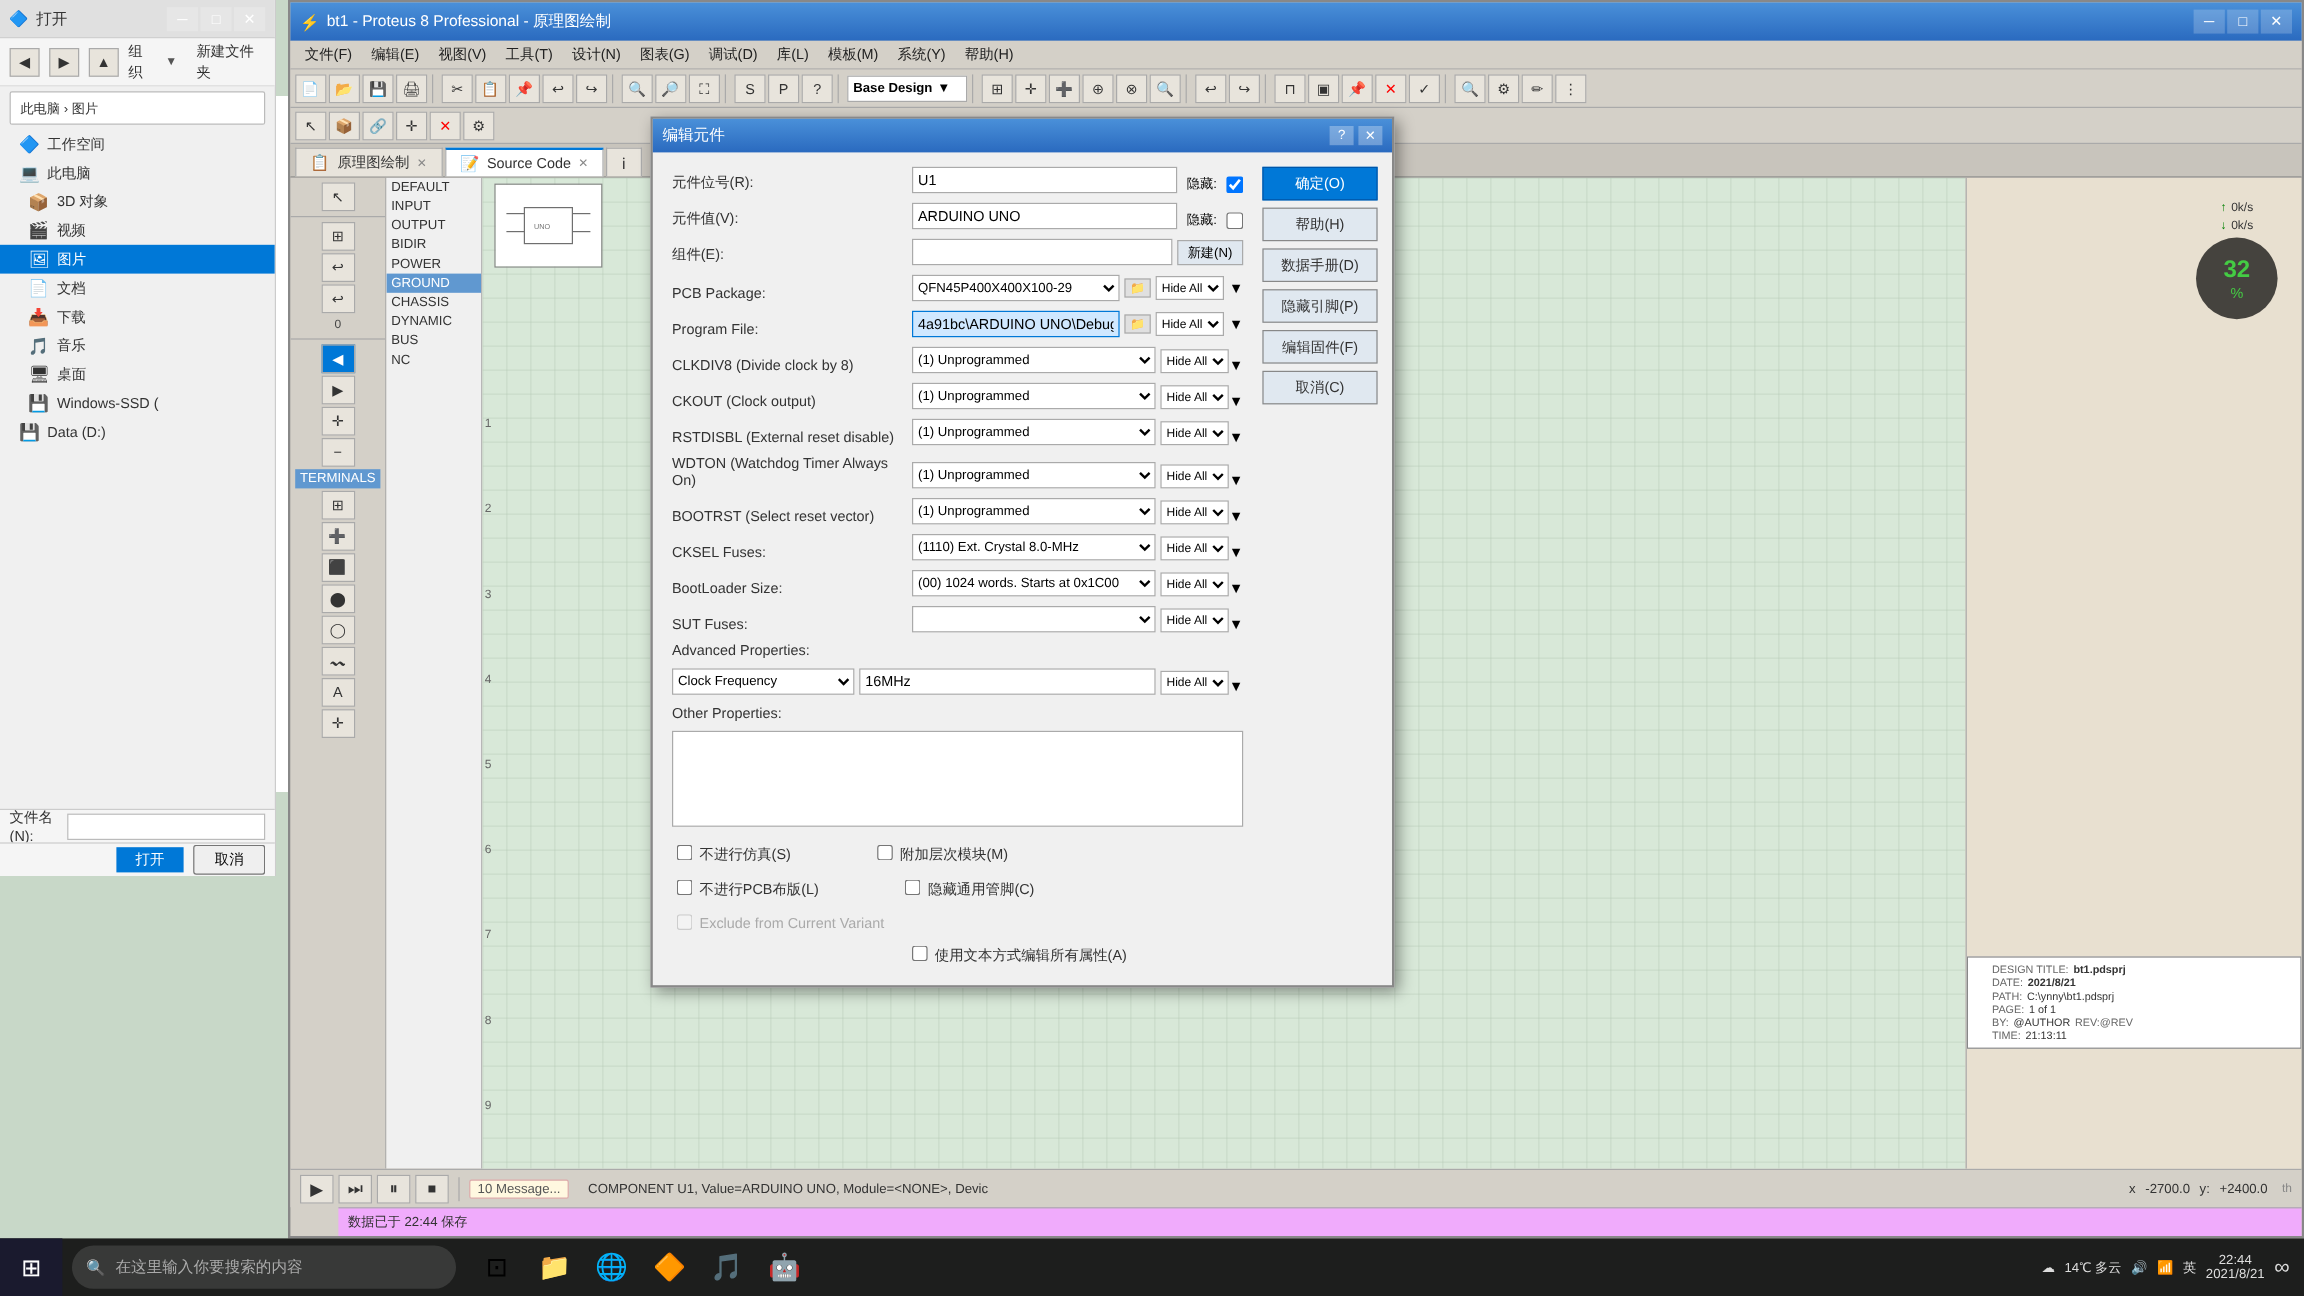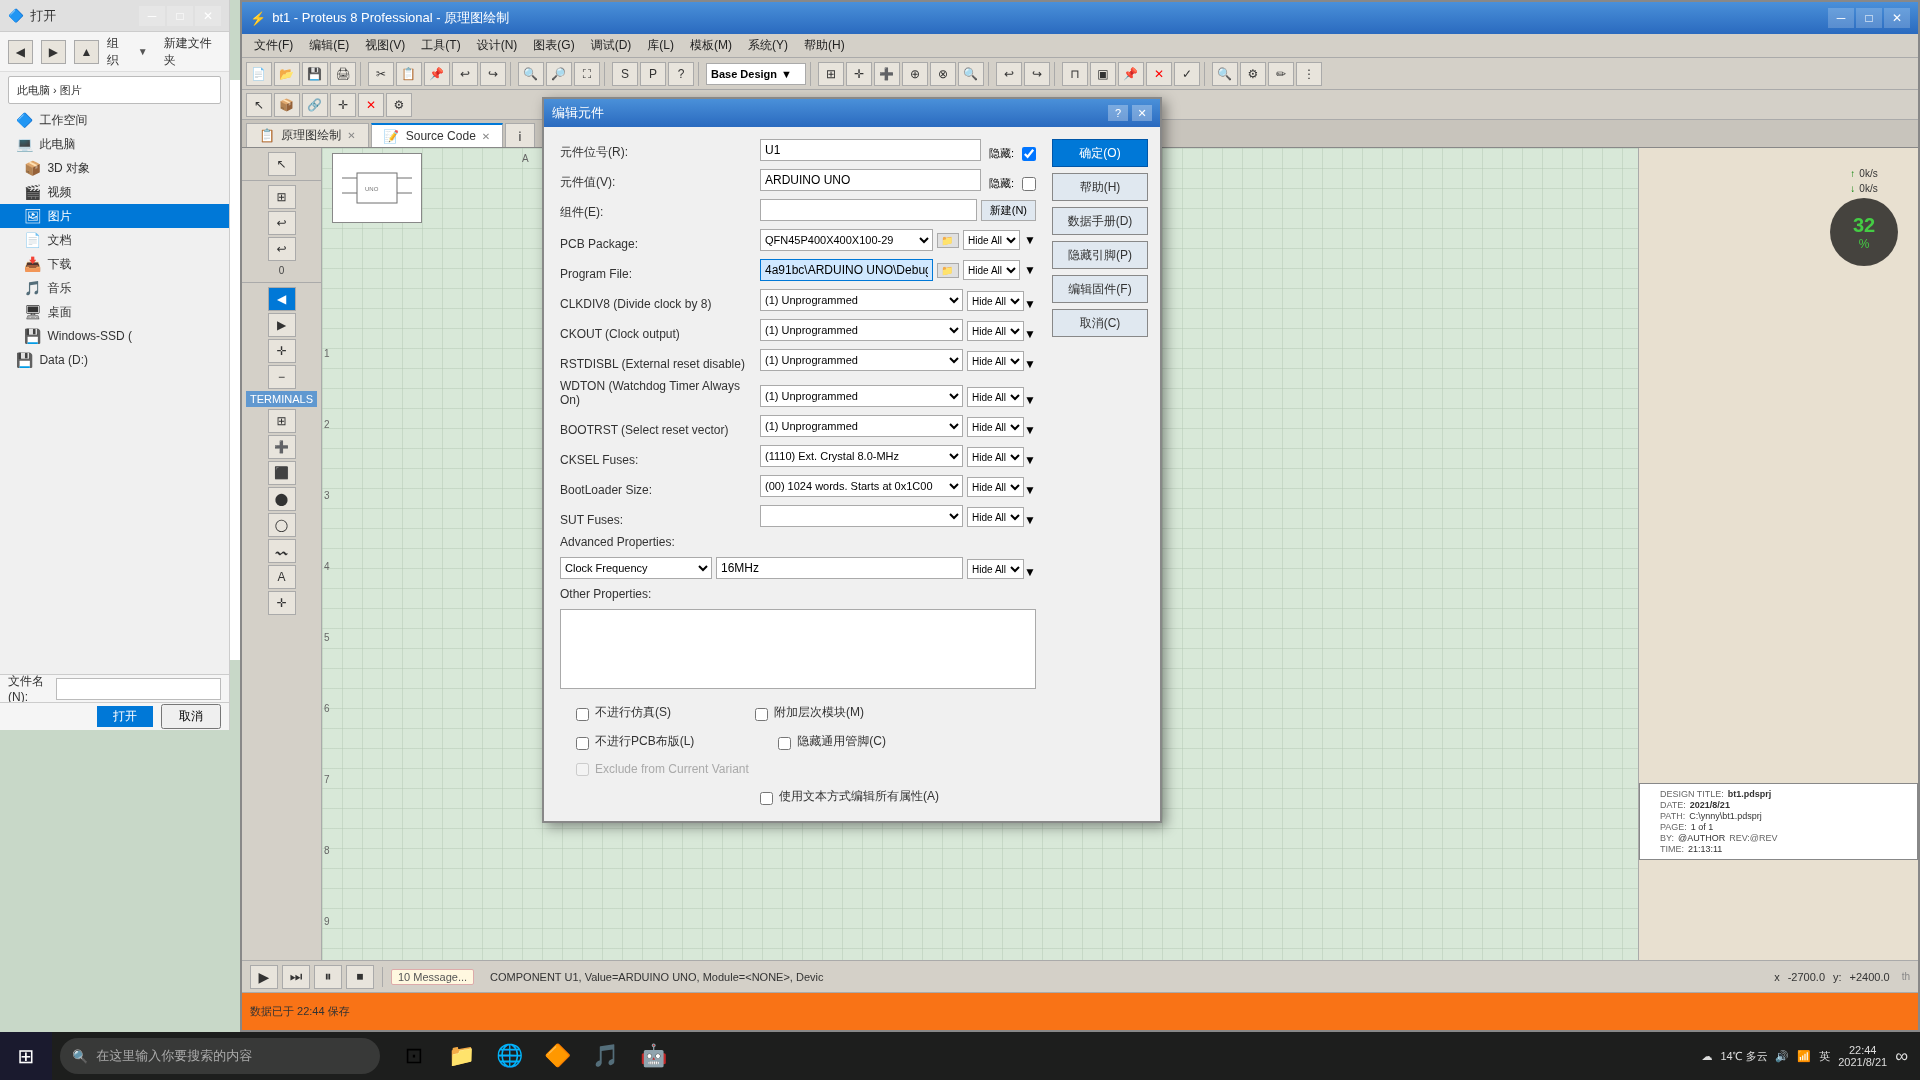--- a/index.html
+++ b/index.html
@@ -78,21 +78,21 @@
     .canvas-area { flex: 1; background: #d8e8d8; position: relative; overflow: hidden; }
     .grid-bg { position: absolute; top: 0; left: 0; width: 100%; height: 100%; background-image: 
       linear-gradient(rgba(180,200,180,0.5) 1px, transparent 1px),
       linear-gradient(90deg, rgba(180,200,180,0.5) 1px, transparent 1px);
       background-size: 20px 20px; }
 
     
     .right-panel { width: 280px; background: #e8e0d0; border-left: 1px solid #aaa; position: relative; }
 
     
-    .status-bar { height: 38px; background: #f97316; border-top: 1px solid #aaa; display: flex; align-items: center; padding: 0 8px; font-size: 11px; color: #333; gap: 12px; }
+    .status-bar { height: 24px; background: #f0abfc; border-top: 1px solid #aaa; display: flex; align-items: center; padding: 0 8px; font-size: 11px; color: #333; gap: 12px; margin-left: 40px; }
 
     
     .sim-controls { height: 32px; background: #d4d0c8; border-top: 1px solid #aaa; display: flex; align-items: center; padding: 0 8px; gap: 4px; }
     .sim-btn { width: 28px; height: 24px; background: #e8e4dc; border: 1px solid #aaa; display: flex; align-items: center; justify-content: center; cursor: pointer; font-size: 14px; color: #333; }
 
     
     .dialog-overlay { position: absolute; top: 0; left: 0; width: 100%; height: 100%; z-index: 100; }
     .dialog { position: absolute; top: 95px; left: 300px; width: 620px; background: #f0f0f0; border: 2px solid #888; box-shadow: 4px 4px 12px rgba(0,0,0,0.4); z-index: 101; }
     .dialog-titlebar { height: 28px; background: linear-gradient(to bottom, #4a90d9, #2a6abf); display: flex; align-items: center; padding: 0 8px; color: white; font-size: 13px; justify-content: space-between; }
     .dialog-close { width: 20px; height: 16px; background: rgba(255,255,255,0.3); border: none; color: white; cursor: pointer; font-size: 11px; display: flex; align-items: center; justify-content: center; }
@@ -100,21 +100,21 @@
     .form-row { display: flex; align-items: flex-end; margin-bottom: 8px; }
     .form-label { width: 200px; font-size: 12px; color: #333; }
     .form-input { flex: 1; height: 22px; border: 1px solid #aaa; padding: 0 4px; font-size: 12px; background: white; }
     .form-input.highlighted { background: #d0e8ff; border-color: #0078d7; }
     .form-check { width: 14px; height: 14px; margin-left: 8px; }
     .form-select { flex: 1; height: 22px; border: 1px solid #aaa; font-size: 11px; background: white; }
     .form-row-group { display: flex; align-items: center; gap: 4px; flex: 1; }
     .hide-all-btn { padding: 1px 4px; font-size: 10px; background: #e0e0e0; border: 1px solid #aaa; cursor: pointer; white-space: nowrap; }
     .hide-all-select { height: 20px; font-size: 10px; border: 1px solid #aaa; background: white; }
     .dialog-textarea { width: 100%; height: 80px; border: 1px solid #aaa; padding: 4px; font-size: 11px; resize: none; background: white; }
-    .dialog-checkrow { display: flex; align-items: flex-end; gap: 6px; font-size: 12px; color: #333; margin: 4px 16px; }
+    .dialog-checkrow { display: flex; align-items: flex-start; gap: 6px; font-size: 12px; color: #333; margin: 4px 4px; }
     .dlg-btn { width: 96px; height: 28px; background: #e0e8f0; border: 1px solid #888; font-size: 12px; cursor: pointer; display: flex; align-items: center; justify-content: center; color: #333; }
     .dlg-btn.primary { background: #0078d7; color: white; border-color: #0056a8; }
 
     
     .schematic-thumb { position: absolute; top: 130px; left: 10px; width: 90px; height: 70px; background: white; border: 1px solid #888; overflow: hidden; }
   </style>
 </head>
 <body>
 
 <div class="file-explorer">
@@ -327,20 +327,32 @@
         <button class="tool-btn">➕</button>
         <button class="tool-btn">⬛</button>
         <button class="tool-btn">⬤</button>
         <button class="tool-btn">◯</button>
         <button class="tool-btn">〰</button>
         <button class="tool-btn">A</button>
         <button class="tool-btn">✛</button>
       </div>
     </div>
 
+    <div class="comp-list">
+      <div class="comp-item">DEFAULT</div>
+      <div class="comp-item">INPUT</div>
+      <div class="comp-item">OUTPUT</div>
+      <div class="comp-item">BIDIR</div>
+      <div class="comp-item">POWER</div>
+      <div class="comp-item selected">GROUND</div>
+      <div class="comp-item">CHASSIS</div>
+      <div class="comp-item">DYNAMIC</div>
+      <div class="comp-item">BUS</div>
+      <div class="comp-item">NC</div>
+    </div>
 
     <div class="canvas-area">
       <div class="grid-bg"></div>
 
       <div class="schematic-thumb" style="position:absolute;top:5px;left:10px">
         <div style="width:100%;height:100%;background:white;display:flex;align-items:center;justify-content:center">
           <svg width="80" height="60" viewBox="0 0 80 60" style="opacity:0.7">
             <rect x="20" y="15" width="40" height="30" fill="none" stroke="#333" stroke-width="1"></rect>
             <line x1="5" y1="20" x2="20" y2="20" stroke="#333" stroke-width="1"></line>
             <line x1="60" y1="20" x2="75" y2="20" stroke="#333" stroke-width="1"></line>

